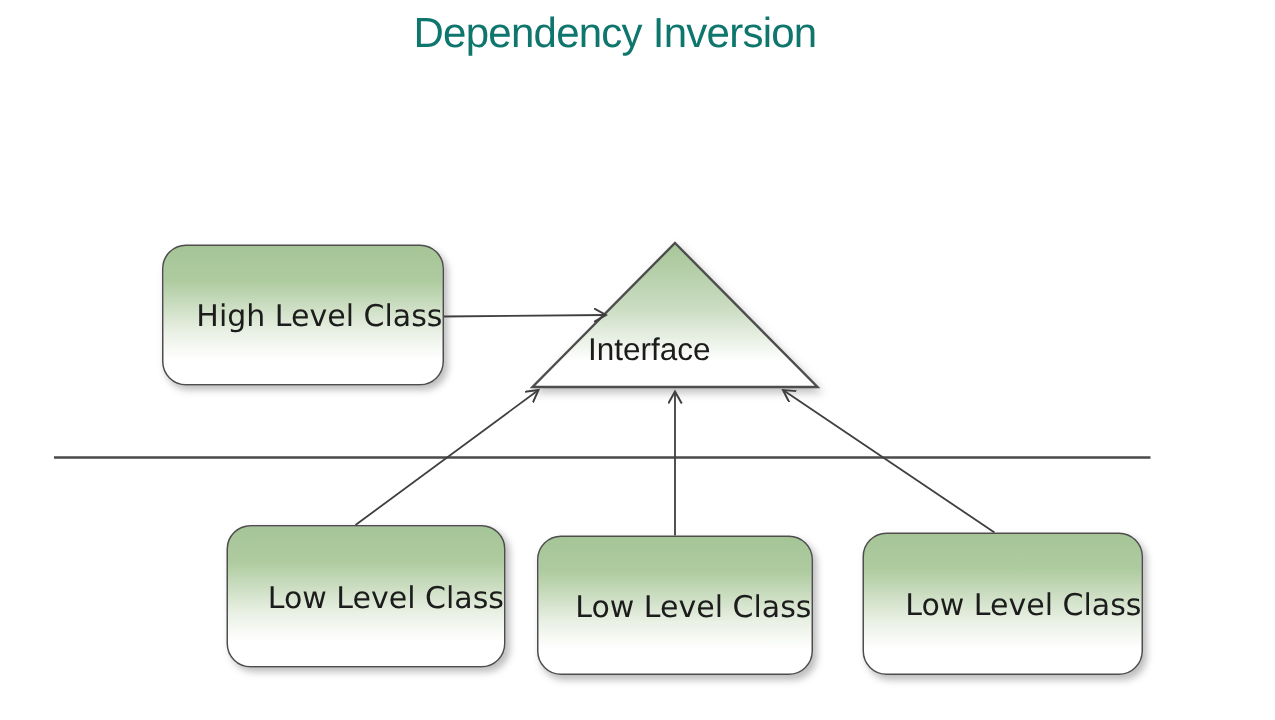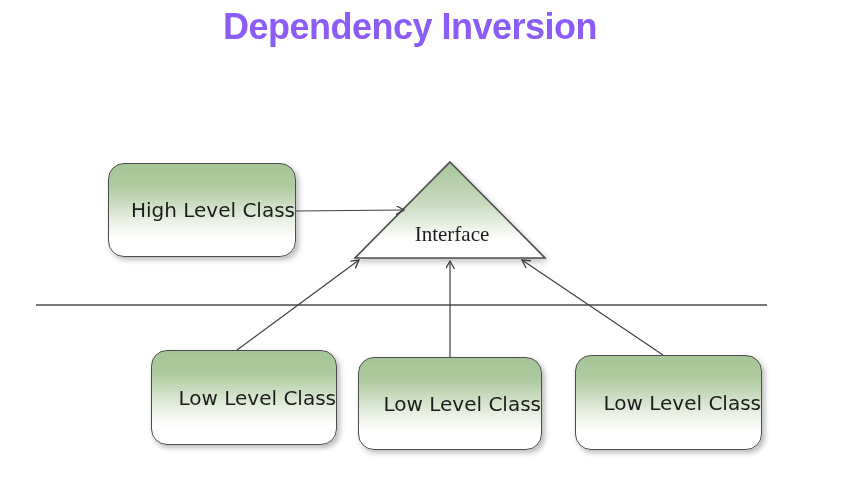--- a/index.html
+++ b/index.html
@@ -10,24 +10,24 @@
     background: #ffffff;
     overflow: hidden;
     font-family: "Liberation Sans", sans-serif;
   }
   .title {
     position: absolute;
     top: 6px;
     left: 0;
     width: 820px;
     text-align: center;
-    font-size: 36px;
-    font-weight: 700;
+    font-size: 28px;
+    font-weight: 400;
     letter-spacing: -0.5px;
-    color: #8b5cf6;
+    color: #0f766e;
     font-family: "Liberation Sans", sans-serif;
   }
   .node {
     position: absolute;
     display: flex;
     align-items: center;
     justify-content: flex-end;
     border: 1.6px solid #4d4d4d;
     border-radius: 16px;
     background: linear-gradient(180deg, #a5c597 0%, #aecb9f 25%, #e9f0e4 62%, #ffffff 82%);
@@ -47,22 +47,21 @@
     left: 0; top: 0;
     width: 850px; height: 480px;
     z-index: 1;
   }
   .tri { filter: drop-shadow(2.5px 3px 3px rgba(70,70,70,0.35)); }
   .interface-label {
     position: absolute;
     left: 392px;
     top: 222px;
     width: 120px;
-    text-align: center;
-    font-family: Liberation Serif, serif;
+    font-family: Liberation Sans, sans-serif;
     font-size: 21px;
     color: #1c1c1c;
     z-index: 2;
     white-space: nowrap;
   }
 </style>
 </head>
 <body>
 
 <div class="stage">

